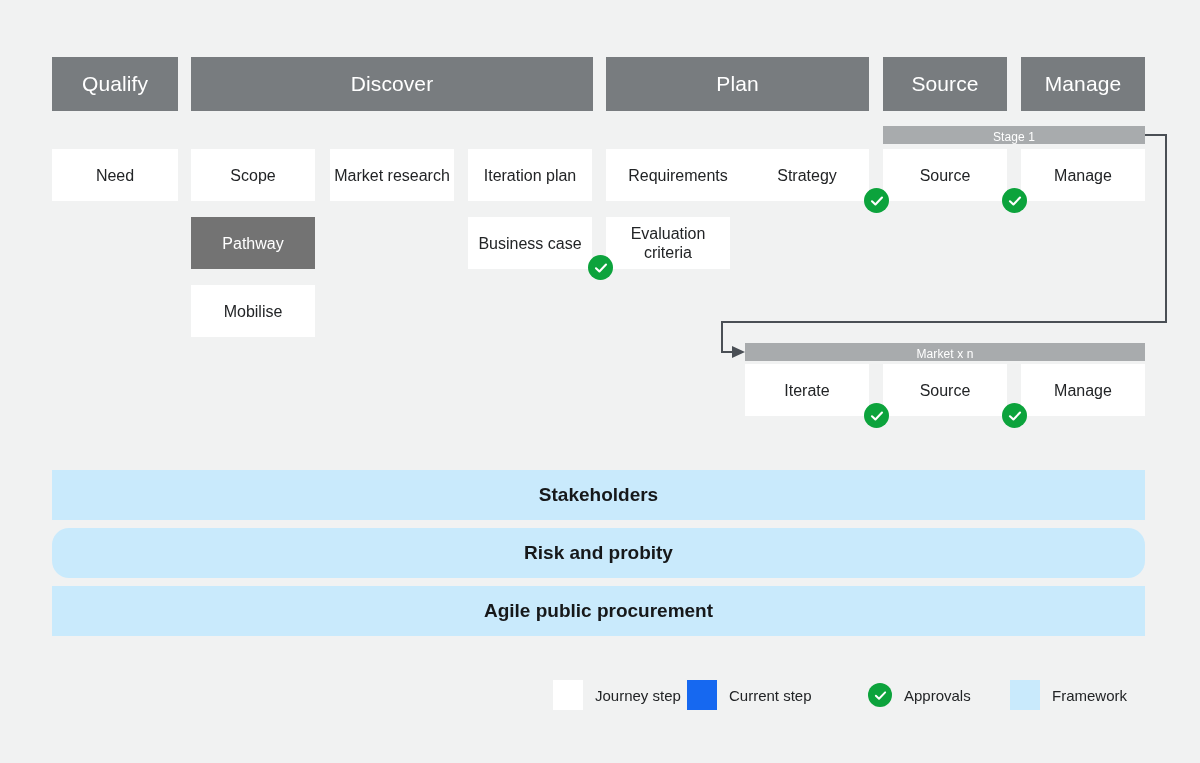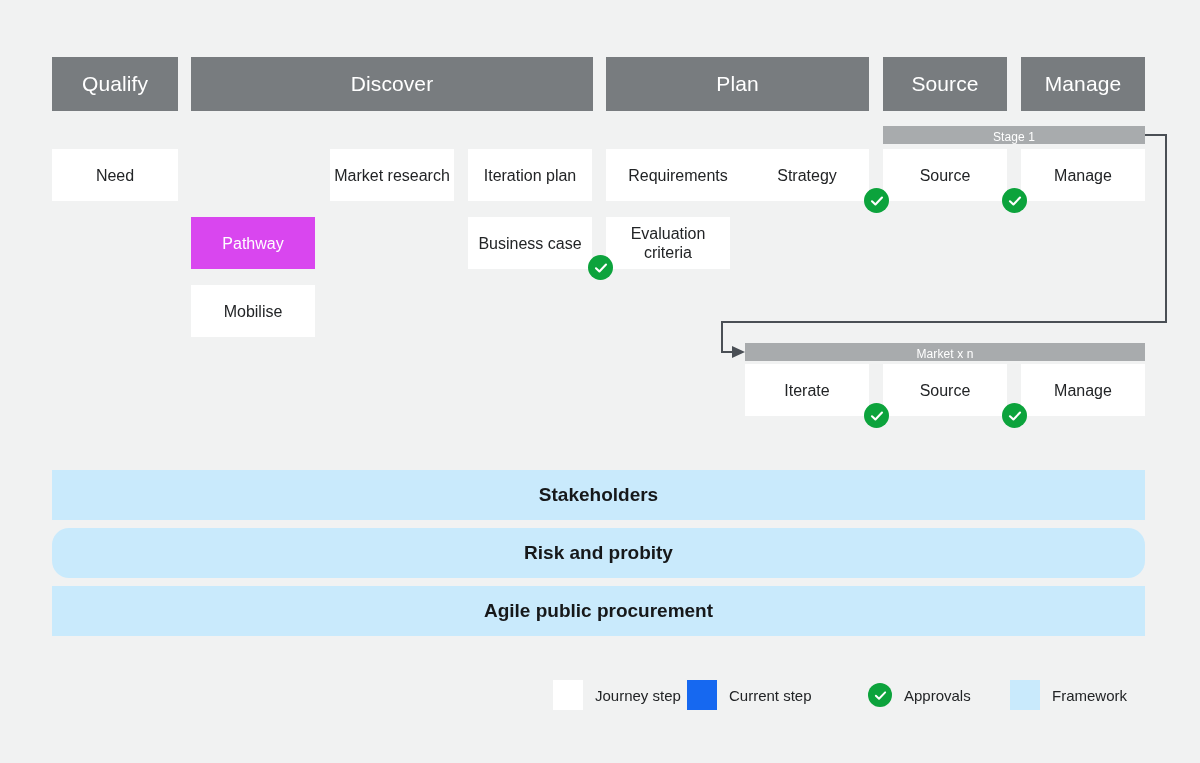--- a/index.html
+++ b/index.html
@@ -45,21 +45,21 @@
     align-items: center;
     justify-content: center;
     text-align: center;
     font-size: 16px;
     line-height: 19px;
     height: 52px;
     padding: 0 4px;
     box-sizing: border-box;
   }
   .card.current {
-    background: #d946ef;
+    background: #737373;
     color: #ffffff;
   }
 
   
   .stagebar {
     position: absolute;
     background: #a8abad;
     color: #ffffff;
     font-size: 12px;
     height: 18px;
@@ -162,20 +162,23 @@
     <span>Manage</span>
   </div>
 
   <div class="stagebar" style="left:883px;top:126px;width:262px;">
     <span>Stage 1</span>
   </div>
 
   <div class="card" style="left:52px;top:149px;width:126px;">
     <span>Need</span>
   </div>
+  <div class="card" style="left:191px;top:149px;width:124px;">
+    <span>Scope</span>
+  </div>
   <div class="card current" style="left:191px;top:217px;width:124px;">
     <span>Pathway</span>
   </div>
   <div class="card" style="left:191px;top:285px;width:124px;">
     <span>Mobilise</span>
   </div>
   <div class="card" style="left:330px;top:149px;width:124px;">
     <span>Market research</span>
   </div>
   <div class="card" style="left:468px;top:149px;width:124px;">

